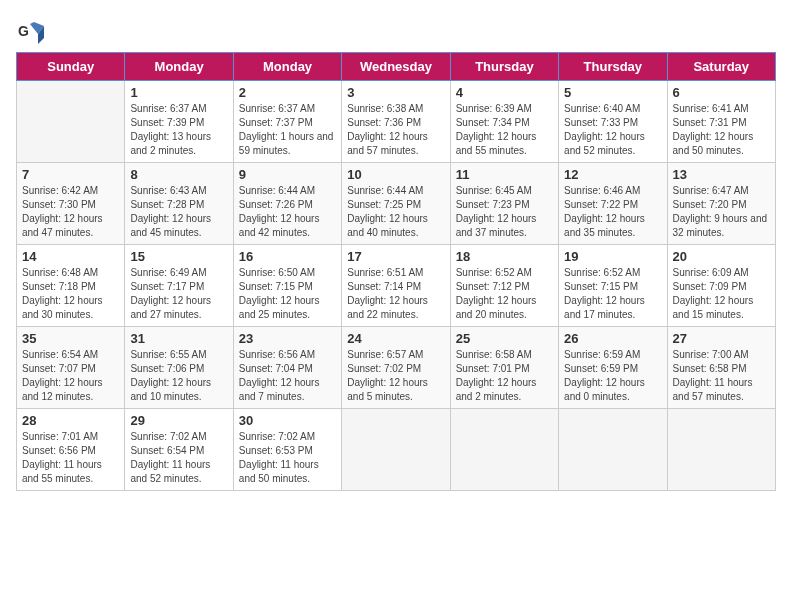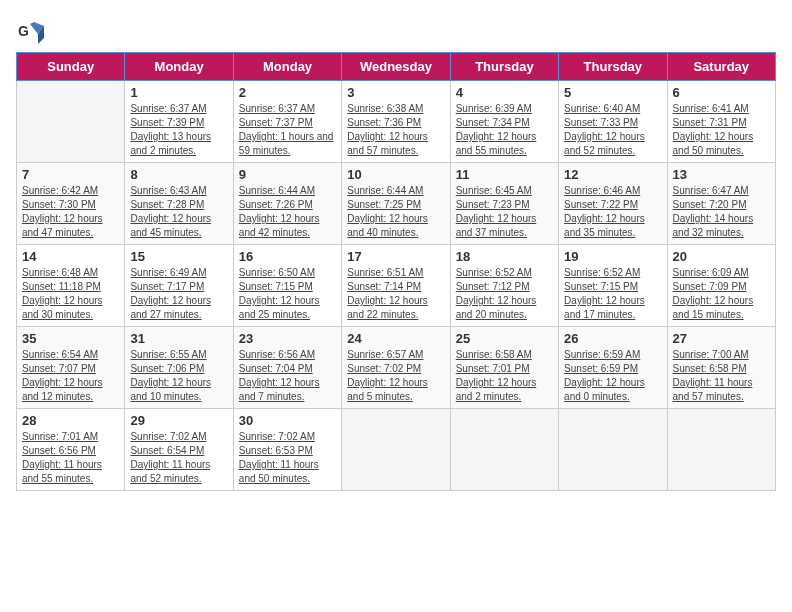--- a/index.html
+++ b/index.html
@@ -76,21 +76,20 @@
     .day-number {
       font-size: 13px;
       font-weight: bold;
       display: block;
       margin-bottom: 2px;
     }
     .day-info {
       font-size: 10px;
       line-height: 1.4;
       color: #444;
-      text-decoration: underline;
     }
     .empty-cell {
       background: #f5f5f5 !important;
     }
   </style>
 </head>
 <body>
 
 <div class="header-area">
   <div class="logo">
@@ -221,30 +220,30 @@
             <span>Sunrise: 6:46 AM</span><br>
             <span>Sunset: 7:22 PM</span><br>
             <span>Daylight: 12 hours and 35 minutes.</span>
           </div>
         </td>
         <td>
           <span class="day-number">13</span>
           <div class="day-info">
             <span>Sunrise: 6:47 AM</span><br>
             <span>Sunset: 7:20 PM</span><br>
-            <span>Daylight: 14 hours and 32 minutes.</span>
+            <span>Daylight: 9 hours and 32 minutes.</span>
           </div>
         </td>
       </tr>
       <tr>
         <td>
           <span class="day-number">14</span>
           <div class="day-info">
             <span>Sunrise: 6:48 AM</span><br>
-            <span>Sunset: 11:18 PM</span><br>
+            <span>Sunset: 7:18 PM</span><br>
             <span>Daylight: 12 hours and 30 minutes.</span>
           </div>
         </td>
         <td>
           <span class="day-number">15</span>
           <div class="day-info">
             <span>Sunrise: 6:49 AM</span><br>
             <span>Sunset: 7:17 PM</span><br>
             <span>Daylight: 12 hours and 27 minutes.</span>
           </div>

